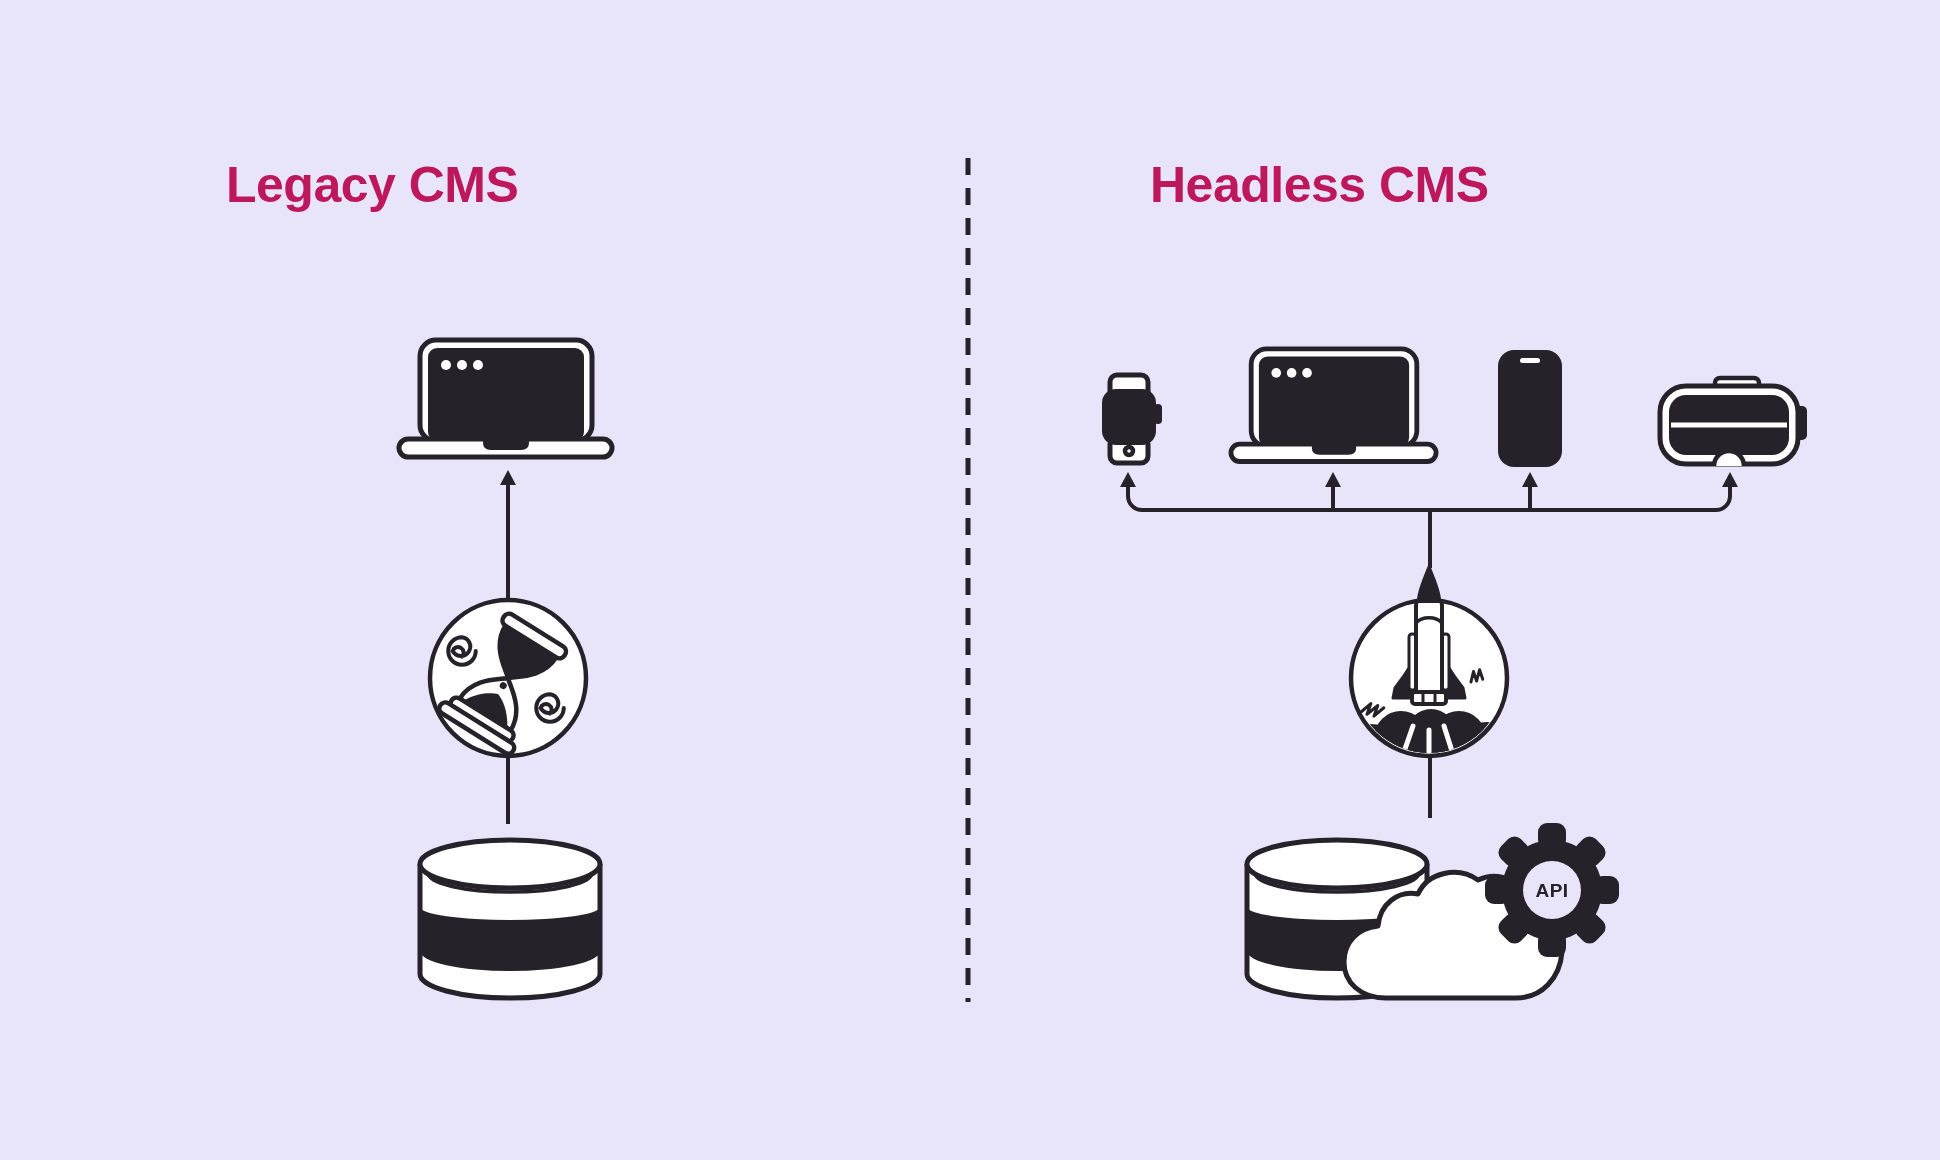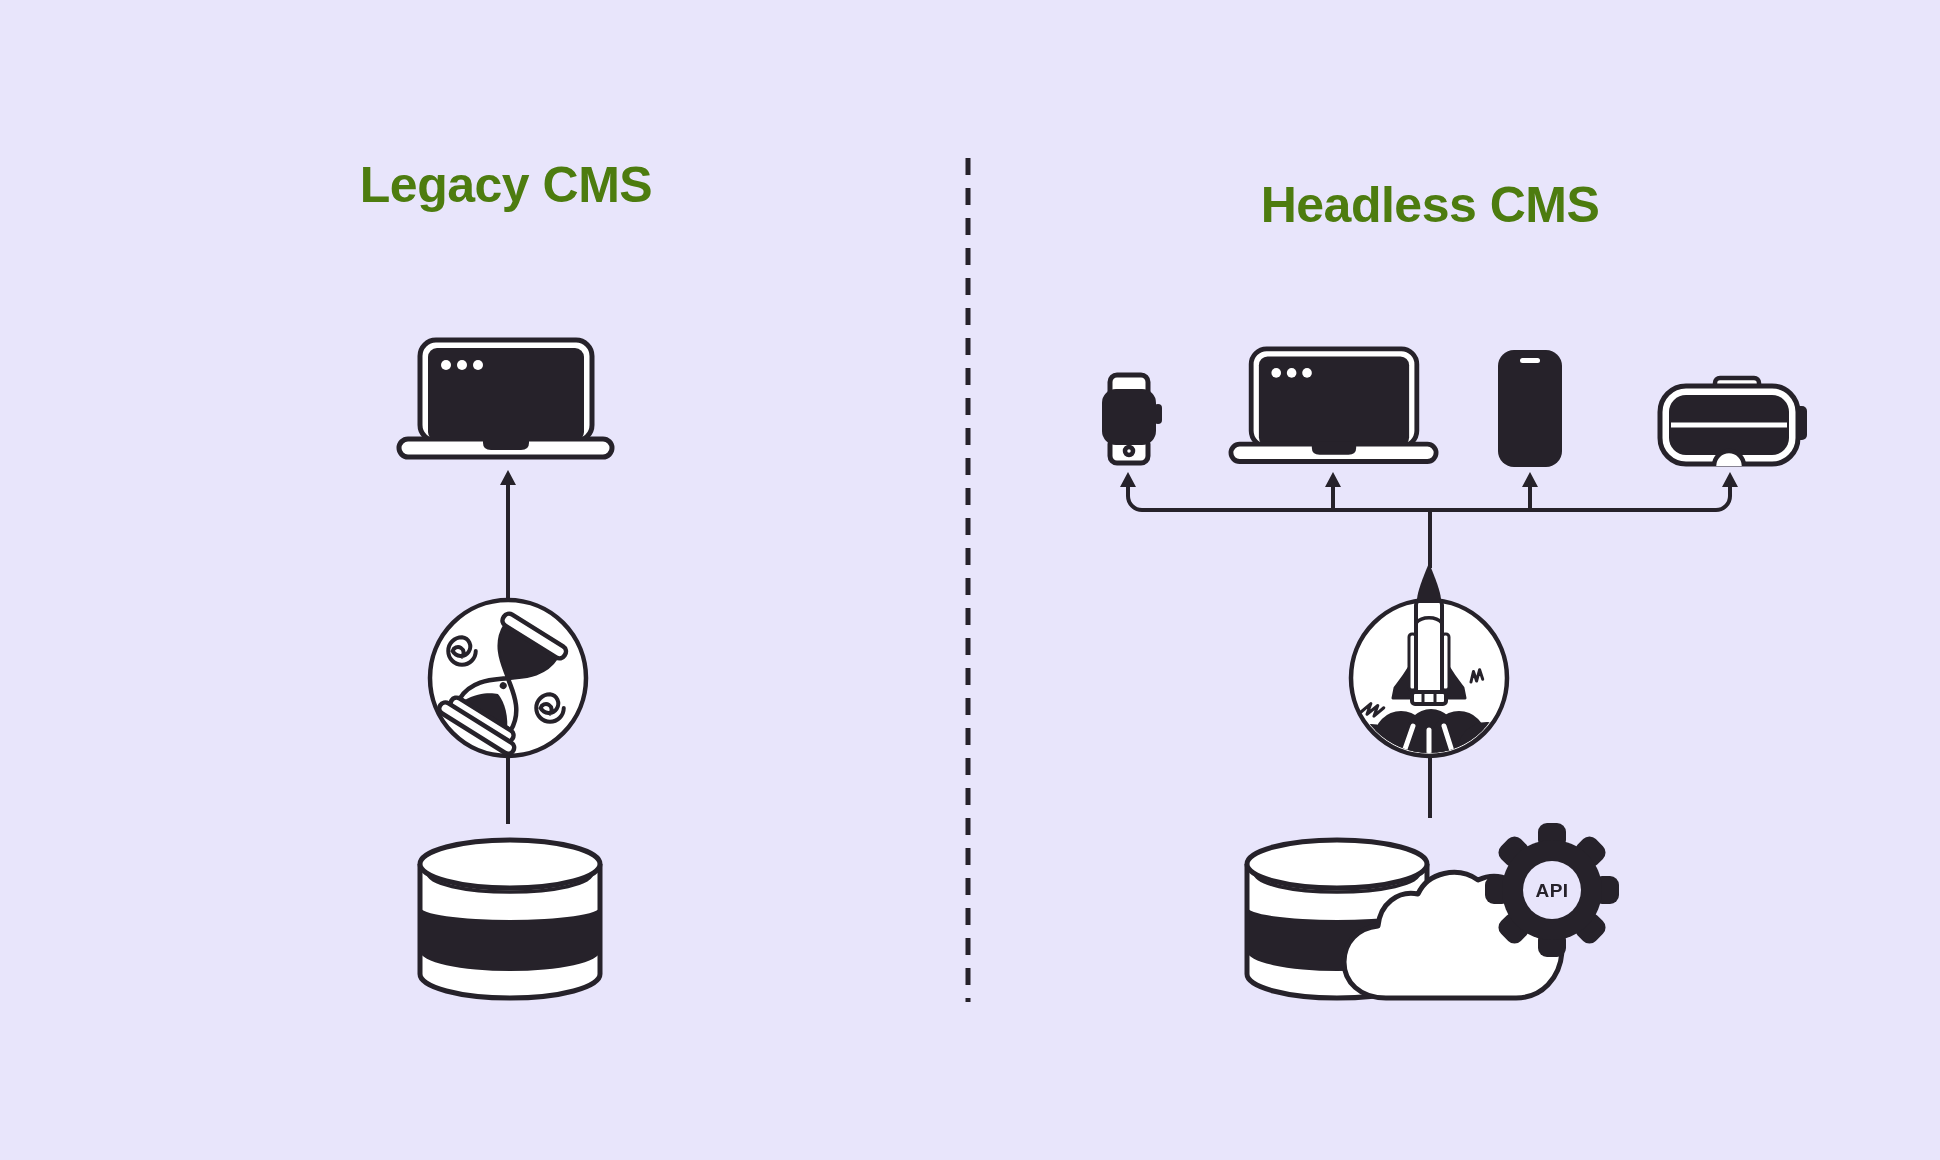--- a/index.html
+++ b/index.html
@@ -4,25 +4,25 @@
 <style>
   html,body{margin:0;padding:0;}
   body{width:1940px;height:1160px;overflow:hidden;}
   .canvas{
     position:relative;width:1940px;height:1160px;
     background:#e8e5fb;
     font-family:"Liberation Sans", sans-serif;
   }
   .title{
     position:absolute;top:156px;width:560px;
-    text-align:center;font-size:50px;font-weight:700;
-    letter-spacing:-0.5px;color:#4d7c0f;
+    text-align:left;font-size:50px;font-weight:700;
+    letter-spacing:-0.5px;color:#be185d;
   }
   .title-left{left:226px;}
-  .title-right{left:1150px;margin-top:20px;}
+  .title-right{left:1150px;}
   svg.art{position:absolute;left:0;top:0;}
 </style>
 </head>
 <body>
 
 <div class="canvas">
 
   <div class="title title-left">Legacy CMS</div>
   <div class="title title-right">Headless CMS</div>
 

